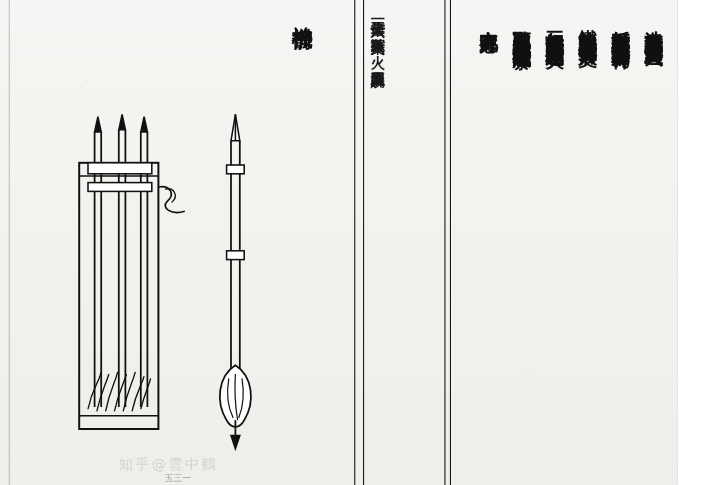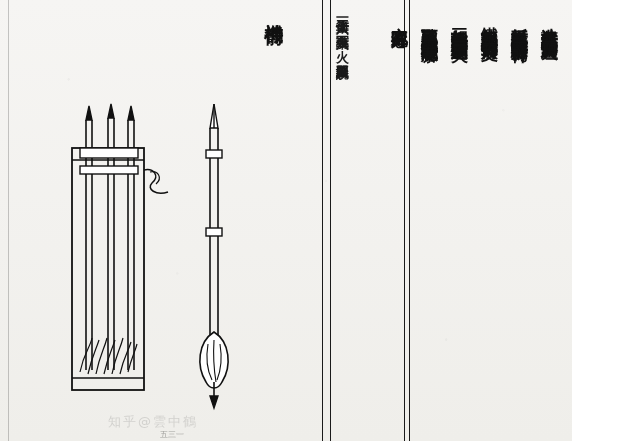--- a/index.html
+++ b/index.html
@@ -2,21 +2,21 @@
 <html><head>
 <meta charset="utf-8">
 <style>
   html, body {
     margin: 0;
     padding: 0;
     background: #ffffff;
   }
   #page {
     position: relative;
-    width: 572px;
+    width: 616px;
     height: 441px;
     background: #f0abfc;
     overflow: hidden;
     font-family: "DejaVu Sans", sans-serif;
   }
   
   .paper {
     position: absolute;
     inset: 0;
     background:
@@ -98,21 +98,21 @@
     color: rgba(80,80,80,0.18);
     font-size: 13px;
     letter-spacing: 2px;
     font-family: "DejaVu Sans", sans-serif;
     white-space: nowrap;
   }
   .wm-left  { left: 108px; bottom: 10px; }
   .wm-right { right: 8px;  bottom: 8px; color: rgba(60,60,60,0.30); }
   .page-num {
     position: absolute;
-    left: 160px;
+    left: 150px;
     bottom: 1px;
     font-size: 8px;
     color: rgba(0,0,0,0.35);
     font-family: "DejaVu Sans", sans-serif;
   }
 </style>
 </head>
 <body>
 
 <div id="page">

